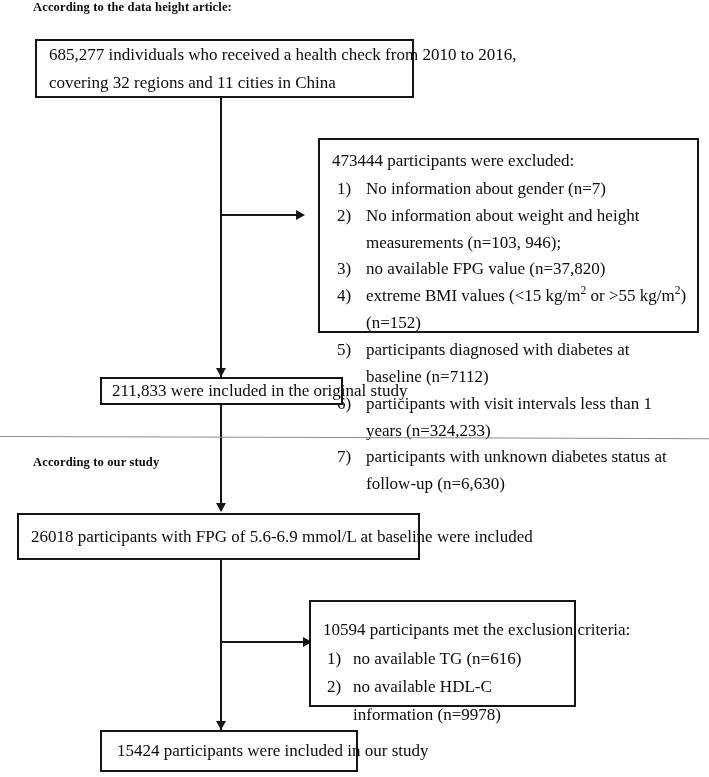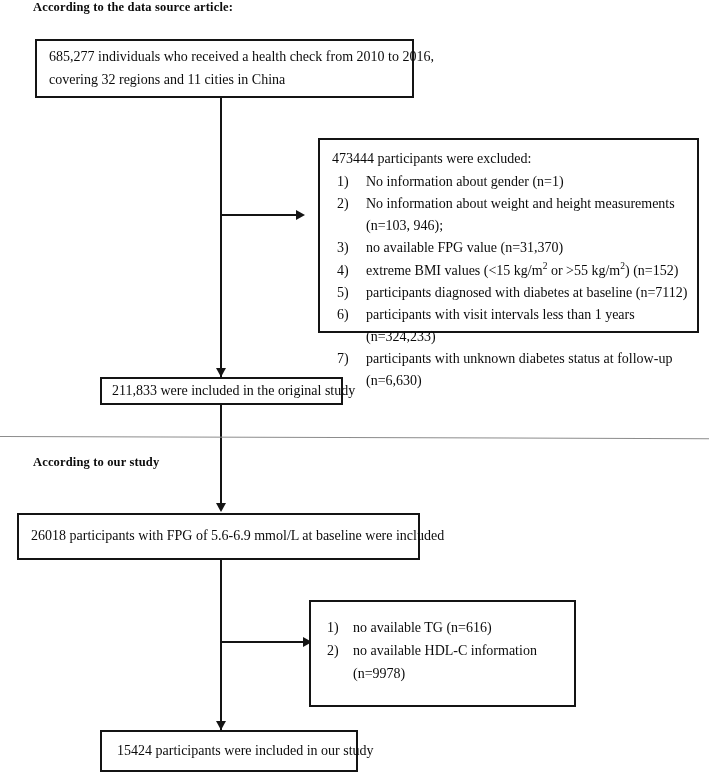--- a/index.html
+++ b/index.html
@@ -30,21 +30,21 @@
   #heading-ours   { left: 33px; top: 455px; }
 
   .flow-box {
     position: absolute;
     box-sizing: border-box;
     border: 2.2px solid #141414;
     background: #ffffff;
     display: flex;
     flex-direction: column;
     justify-content: center;
-    font-size: 14px;
+    font-size: 17px;
     line-height: 1.62;
     color: #0b0b0b;
   }
   .flow-box .line { white-space: nowrap; }
 
   #box-source {
     left: 35px; top: 39px; width: 379px; height: 59px;
     padding: 0 12px;
   }
   #box-excl1 {
@@ -123,46 +123,46 @@
     border-top: 1.4px solid #8c8c8c;
     transform: rotate(0.18deg);
     transform-origin: left center;
   }
 </style>
 </head>
 <body>
 
 <div id="flowchart">
 
-  <div class="section-heading" id="heading-source">According to the data source article:</div>
+  <div class="section-heading" id="heading-source">According to the data height article:</div>
 
   <div class="flow-box" id="box-source">
     <div class="line">685,277 individuals who received a health check from 2010 to 2016,</div>
     <div class="line">covering 32 regions and 11 cities in China</div>
   </div>
 
   <div class="connector v-line" style="left:220px; top:98px; height:285px;"></div>
 
   <div class="connector h-line" style="left:221px; top:214px; width:81px;"></div>
   <div class="arrow-right" style="left:296px; top:210px;"></div>
 
   <div class="flow-box" id="box-excl1">
     <div class="excl-title">473444 participants were excluded:</div>
     <ul class="excl-list wide">
       <li>
         <span class="num">1)</span>
-        <span>No information about gender (n=1)</span>
+        <span>No information about gender (n=7)</span>
       </li>
       <li>
         <span class="num">2)</span>
         <span>No information about weight and height measurements (n=103, 946);</span>
       </li>
       <li>
         <span class="num">3)</span>
-        <span>no available FPG value (n=31,370)</span>
+        <span>no available FPG value (n=37,820)</span>
       </li>
       <li>
         <span class="num">4)</span>
         <span id="bmi-text">extreme BMI values (&lt;15 kg/m<sup>2</sup> or &gt;55 kg/m<sup>2</sup>) (n=152)</span>
       </li>
       <li>
         <span class="num">5)</span>
         <span>participants diagnosed with diabetes at baseline (n=7112)</span>
       </li>
       <li>
@@ -193,20 +193,21 @@
   <div class="flow-box" id="box-included">
     <div class="line">26018 participants with FPG of 5.6-6.9 mmol/L at baseline were included</div>
   </div>
 
   <div class="connector v-line" style="left:220px; top:560px; height:176px;"></div>
 
   <div class="connector h-line" style="left:221px; top:641px; width:88px;"></div>
   <div class="arrow-right" style="left:303px; top:637px;"></div>
 
   <div class="flow-box" id="box-excl2">
+    <div class="excl-title">10594 participants met the exclusion criteria:</div>
     <ul class="excl-list">
       <li>
         <span class="num">1)</span>
         <span>no available TG (n=616)</span>
       </li>
       <li>
         <span class="num">2)</span>
         <span>no available HDL-C information (n=9978)</span>
       </li>
     </ul>

